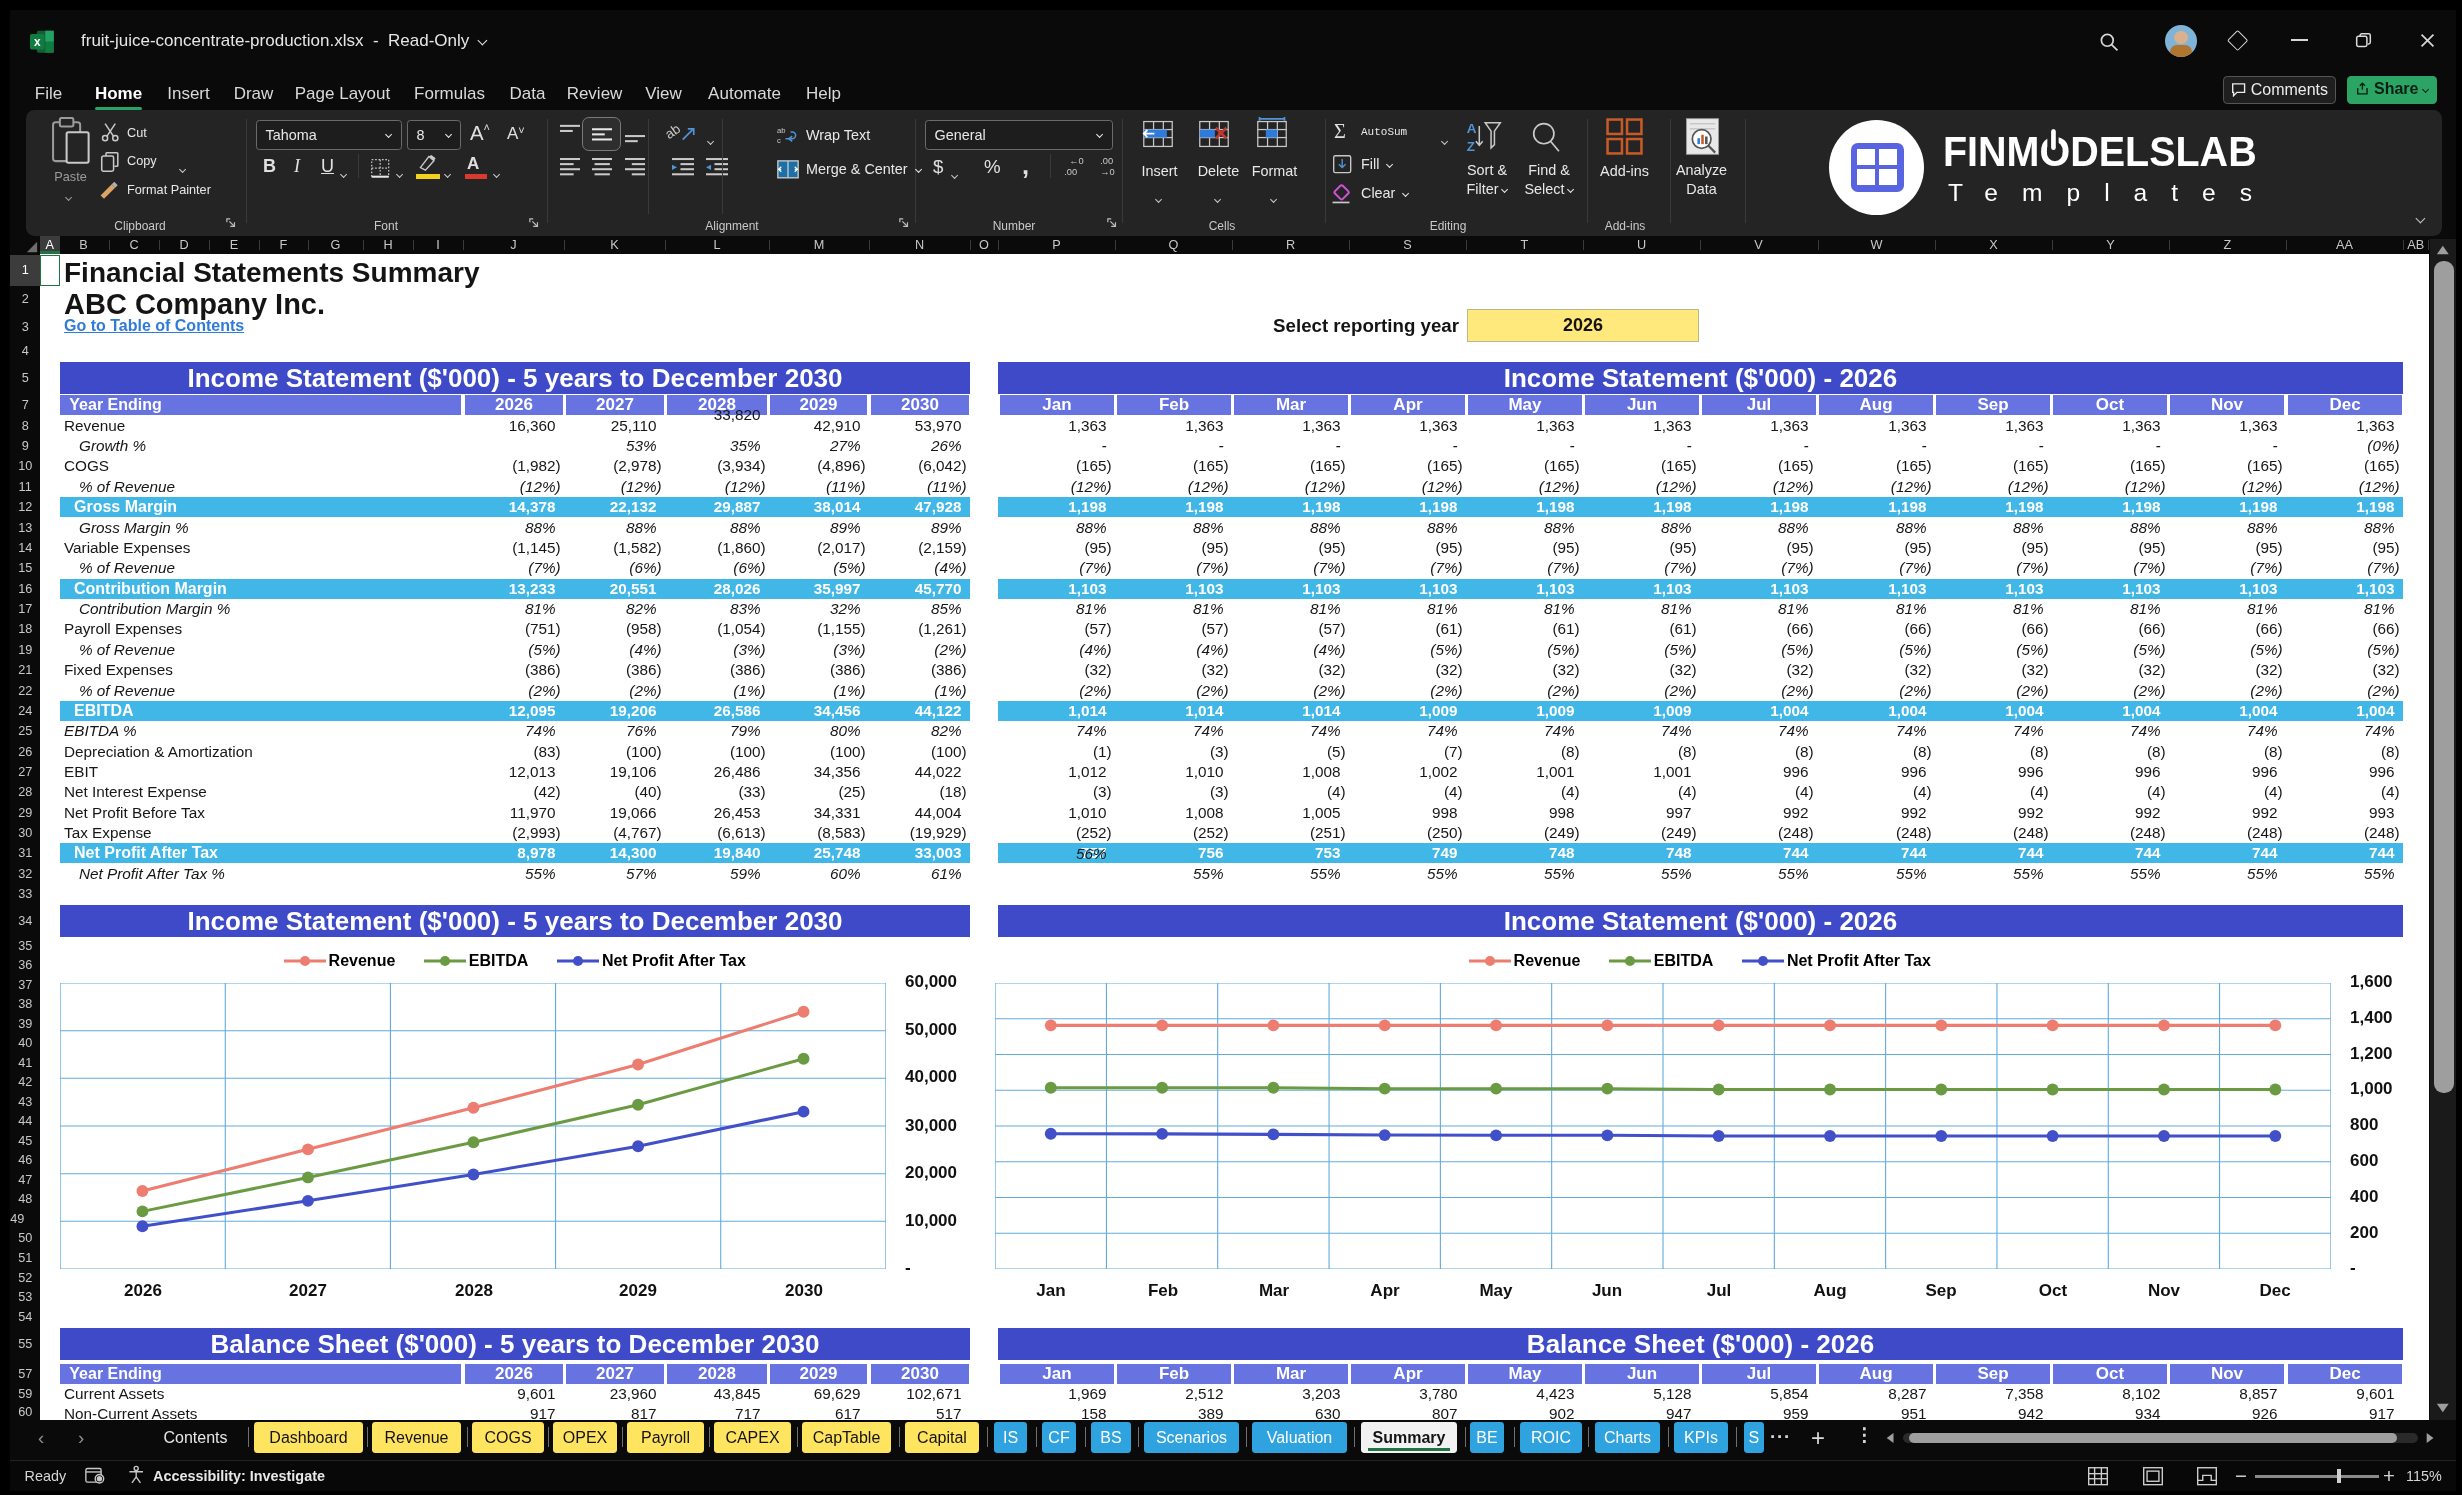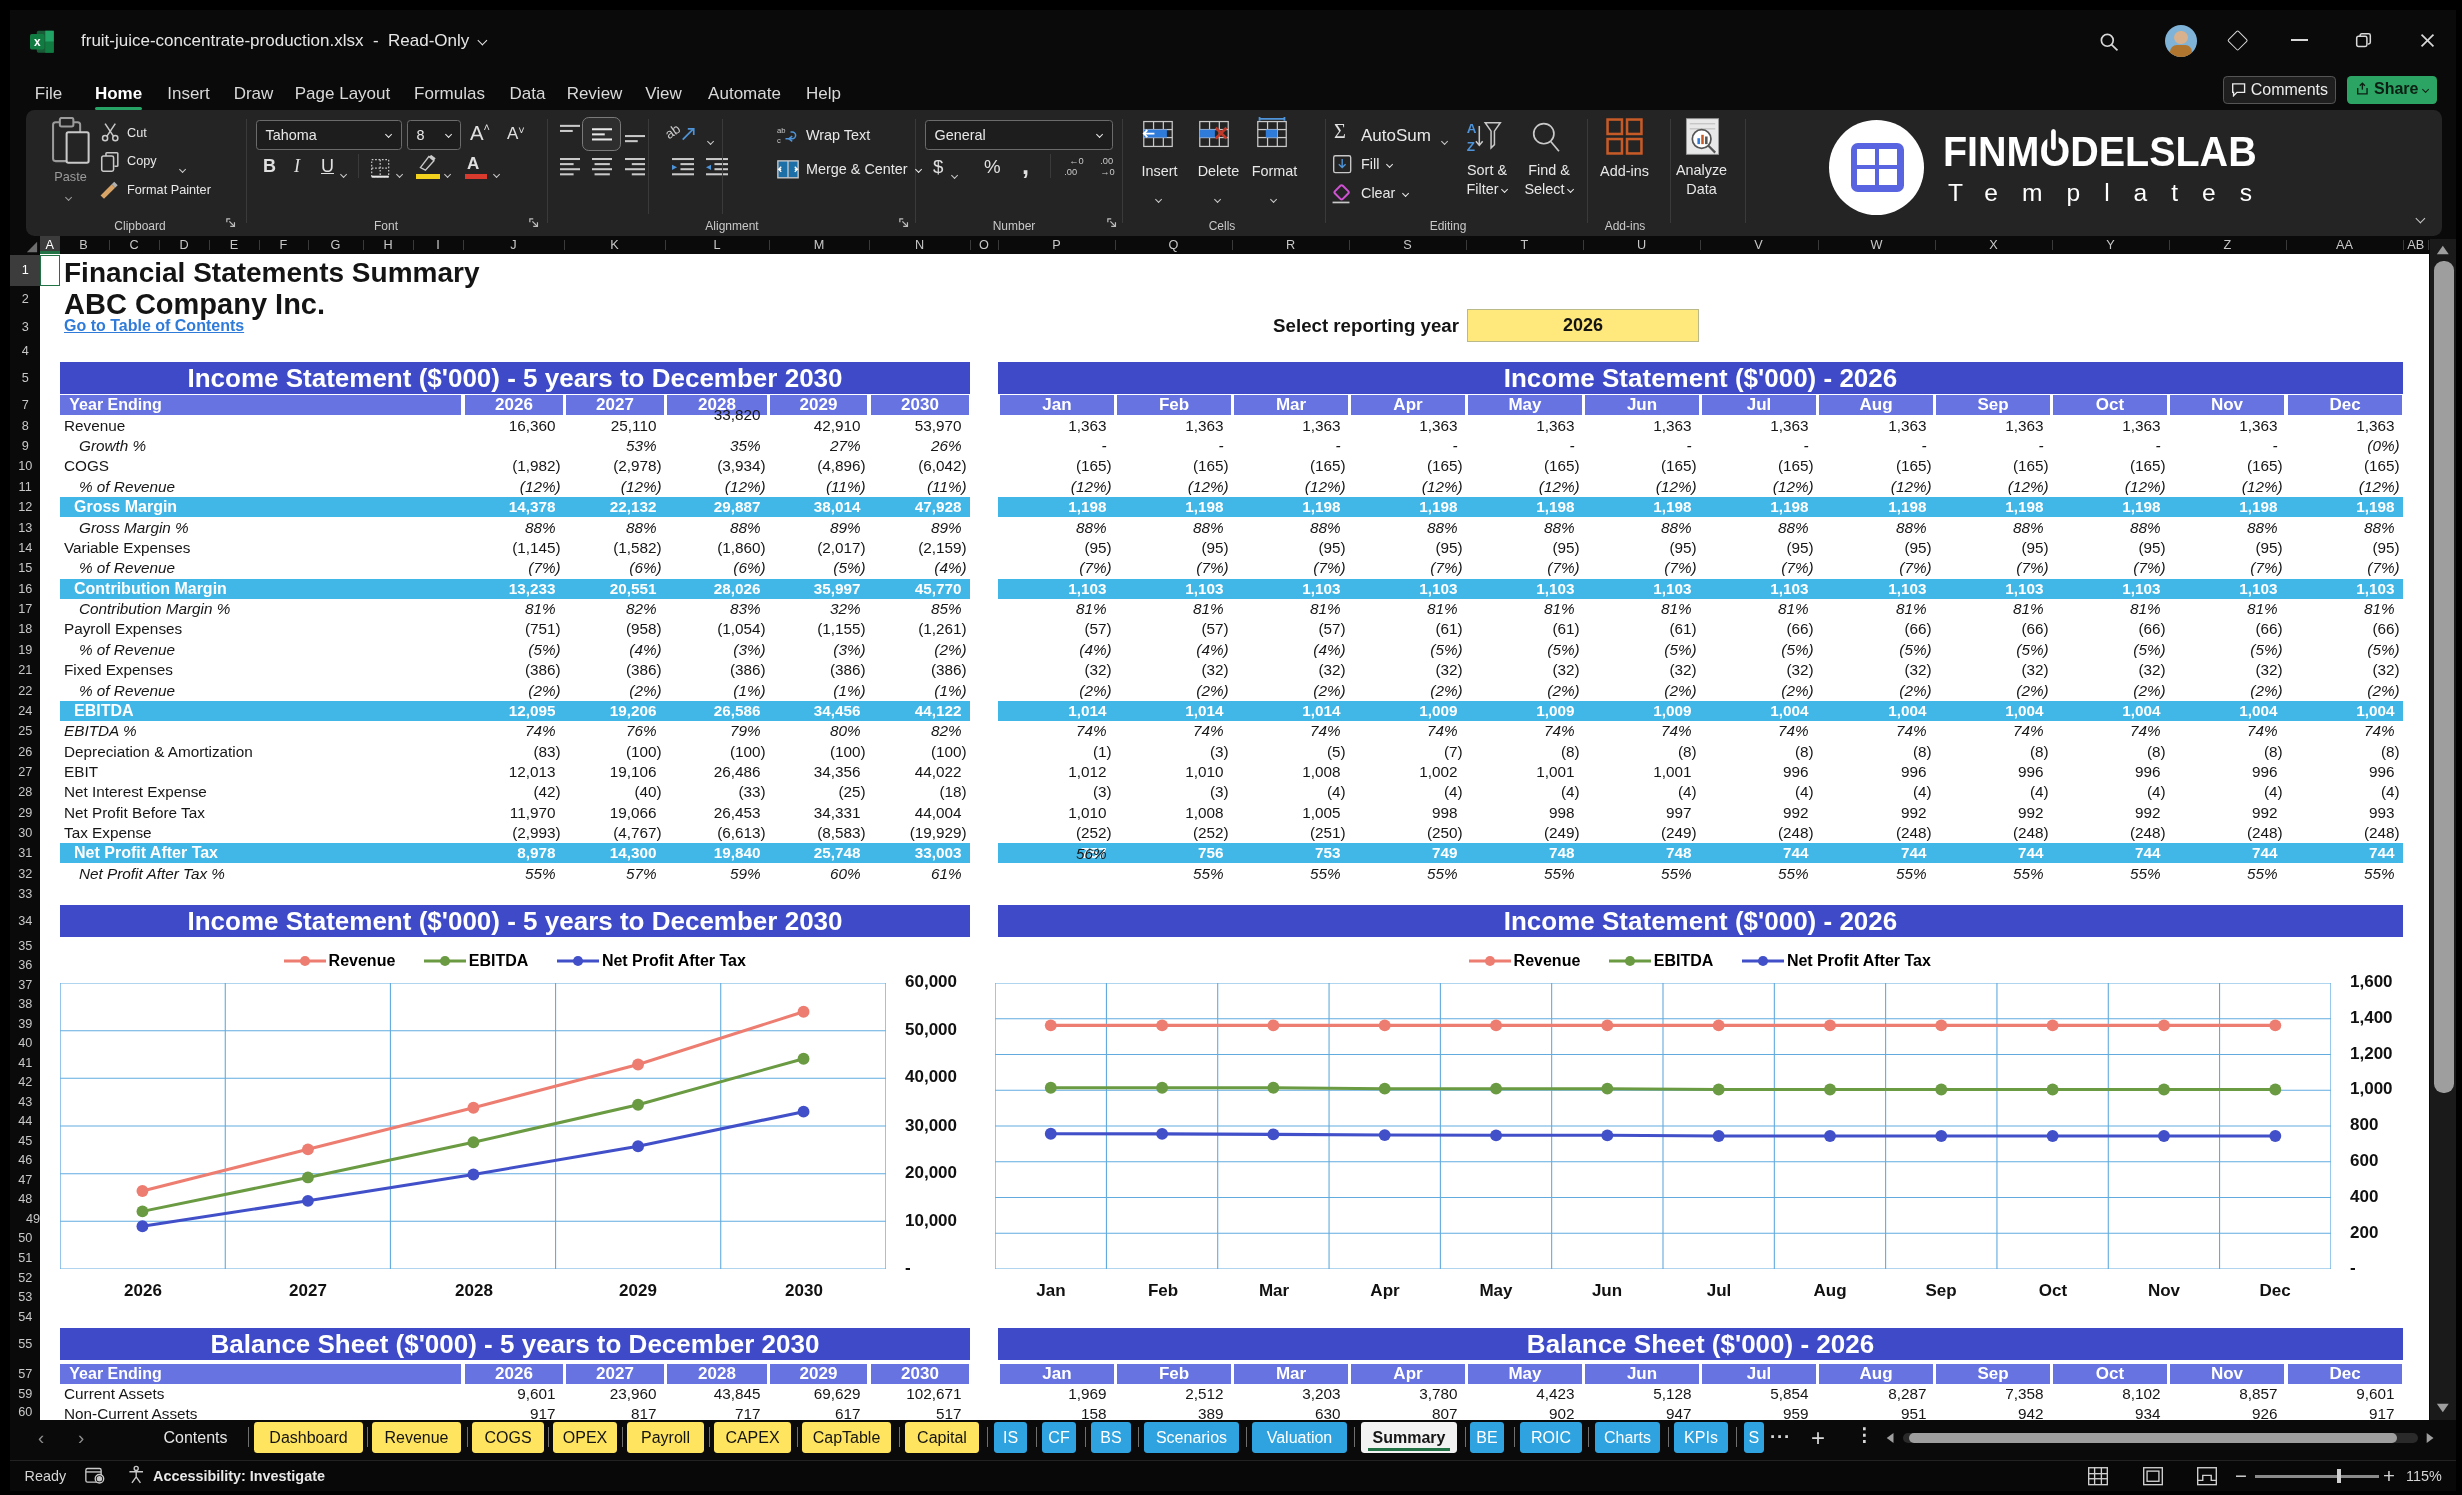--- a/index.html
+++ b/index.html
@@ -272,21 +272,21 @@
     <path d="M4 2 h28" stroke="#4f94d8" stroke-width="2"></path>
     <path d="M4 0 v4 M32 0 v4" stroke="#4f94d8" stroke-width="2"></path>
   </svg>
 <div class="abs lbl" style="left:1117px;top:163px;width:85px;text-align:center;font-size:14.4px;">Insert</div>
 <div class="abs" style="left:1156px;top:190px;color:#c9c9c9;"><span class="chvs"></span></div>
 <div class="abs lbl" style="left:1176px;top:163px;width:85px;text-align:center;font-size:14.4px;">Delete</div>
 <div class="abs" style="left:1215px;top:190px;color:#c9c9c9;"><span class="chvs"></span></div>
 <div class="abs lbl" style="left:1232px;top:163px;width:85px;text-align:center;font-size:14.4px;">Format</div>
 <div class="abs" style="left:1271px;top:190px;color:#c9c9c9;"><span class="chvs"></span></div>
 <div class="abs" style="left:1334px;top:120px;font-size:20.4px;color:#e0e0e0;font-family:'Liberation Serif',serif;">Σ</div>
-<div class="abs lbl" style="left:1361px;top:126px;font-size:17px;">AutoSum</div>
+<div class="abs lbl" style="left:1361px;top:126px;font-size:11px;font-family:Liberation Mono, monospace;">AutoSum</div>
 <div class="abs" style="left:1442px;top:132px;color:#c9c9c9;"><span class="chvs"></span></div>
 <svg class="abs" style="left:1332px;top:154px;" width="20.4" height="20.4" viewBox="0 0 24 24" fill="none" stroke="#c9c9c9" stroke-width="1.6">
     <rect x="2" y="2" width="20" height="20" rx="2"></rect>
     <path d="M12 6 v10 M8 12 l4 4 4-4" stroke="#4f94d8"></path>
   </svg>
 <div class="abs lbl" style="left:1361px;top:156px;font-size:14.4px;">Fill&nbsp;&nbsp;<span class="chvs" style="margin-bottom:1.7px;"></span></div>
 <svg class="abs" style="left:1329px;top:183px;" width="24" height="22" viewBox="0 0 28 26">
     <rect x="8" y="4" width="13" height="13" rx="2" transform="rotate(45 14 11)" fill="none" stroke="#cf52d3" stroke-width="2.4"></rect>
     <path d="M4 23 h20" stroke="#c9c9c9" stroke-width="2"></path>
   </svg>
@@ -431,21 +431,21 @@
 <div class="abs" style="left:10.2px;top:1015px;width:30px;height:19.5px;color:#c8c8c8;font-size:12.7px;line-height:19.5px;text-align:center;">39</div>
 <div class="abs" style="left:10.2px;top:1034px;width:30px;height:19.5px;color:#c8c8c8;font-size:12.7px;line-height:19.5px;text-align:center;">40</div>
 <div class="abs" style="left:10.2px;top:1054px;width:30px;height:19.5px;color:#c8c8c8;font-size:12.7px;line-height:19.5px;text-align:center;">41</div>
 <div class="abs" style="left:10.2px;top:1073px;width:30px;height:19.5px;color:#c8c8c8;font-size:12.7px;line-height:19.5px;text-align:center;">42</div>
 <div class="abs" style="left:10.2px;top:1093px;width:30px;height:19.5px;color:#c8c8c8;font-size:12.7px;line-height:19.5px;text-align:center;">43</div>
 <div class="abs" style="left:10.2px;top:1112px;width:30px;height:19.5px;color:#c8c8c8;font-size:12.7px;line-height:19.5px;text-align:center;">44</div>
 <div class="abs" style="left:10.2px;top:1132px;width:30px;height:19.5px;color:#c8c8c8;font-size:12.7px;line-height:19.5px;text-align:center;">45</div>
 <div class="abs" style="left:10.2px;top:1151px;width:30px;height:19.5px;color:#c8c8c8;font-size:12.7px;line-height:19.5px;text-align:center;">46</div>
 <div class="abs" style="left:10.2px;top:1171px;width:30px;height:19.5px;color:#c8c8c8;font-size:12.7px;line-height:19.5px;text-align:center;">47</div>
 <div class="abs" style="left:10.2px;top:1190px;width:30px;height:19.5px;color:#c8c8c8;font-size:12.7px;line-height:19.5px;text-align:center;">48</div>
-<div class="abs" style="left:10.2px;top:1210px;width:30px;height:19.5px;color:#c8c8c8;font-size:12.7px;line-height:19.5px;text-align:right;">49</div>
+<div class="abs" style="left:10.2px;top:1210px;width:30px;height:19.5px;color:#c8c8c8;font-size:12.7px;line-height:19.5px;text-align:left;">49</div>
 <div class="abs" style="left:10.2px;top:1229px;width:30px;height:19.5px;color:#c8c8c8;font-size:12.7px;line-height:19.5px;text-align:center;">50</div>
 <div class="abs" style="left:10.2px;top:1249px;width:30px;height:19.5px;color:#c8c8c8;font-size:12.7px;line-height:19.5px;text-align:center;">51</div>
 <div class="abs" style="left:10.2px;top:1269px;width:30px;height:19.5px;color:#c8c8c8;font-size:12.7px;line-height:19.5px;text-align:center;">52</div>
 <div class="abs" style="left:10.2px;top:1288px;width:30px;height:19.5px;color:#c8c8c8;font-size:12.7px;line-height:19.5px;text-align:center;">53</div>
 <div class="abs" style="left:10.2px;top:1308px;width:30px;height:19.5px;color:#c8c8c8;font-size:12.7px;line-height:19.5px;text-align:center;">54</div>
 <div class="abs" style="left:10.2px;top:1328px;width:30px;height:32px;color:#c8c8c8;font-size:12.7px;line-height:32px;text-align:center;">55</div>
 <div class="abs" style="left:10.2px;top:1364px;width:30px;height:20.4px;color:#c8c8c8;font-size:12.7px;line-height:20.4px;text-align:center;">57</div>
 <div class="abs" style="left:10.2px;top:1384px;width:30px;height:20.4px;color:#c8c8c8;font-size:12.7px;line-height:20.4px;text-align:center;">59</div>
 <div class="abs" style="left:10.2px;top:1404px;width:30px;height:16px;color:#c8c8c8;font-size:12.7px;line-height:16px;text-align:center;">60</div>
 <div class="abs" style="left:40px;top:254px;width:2389px;height:1167px;overflow:hidden;">

